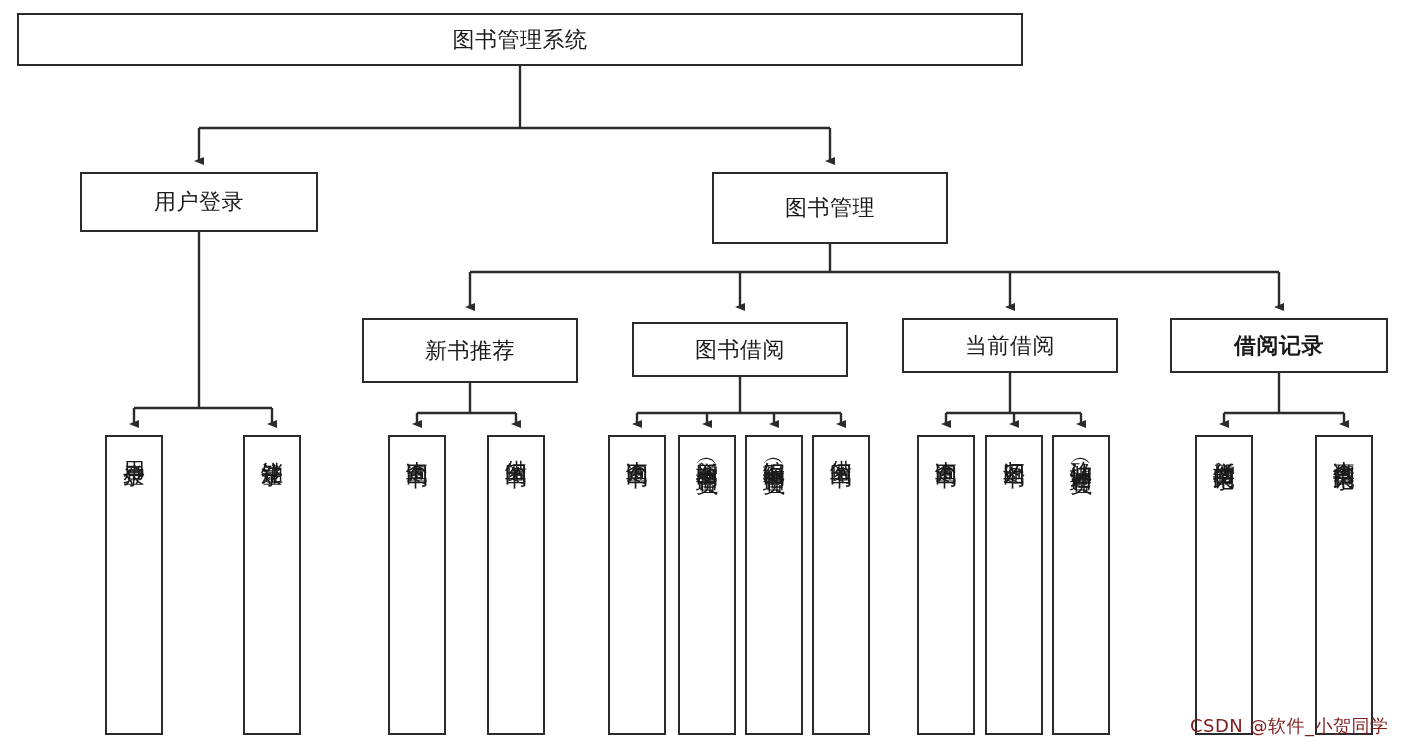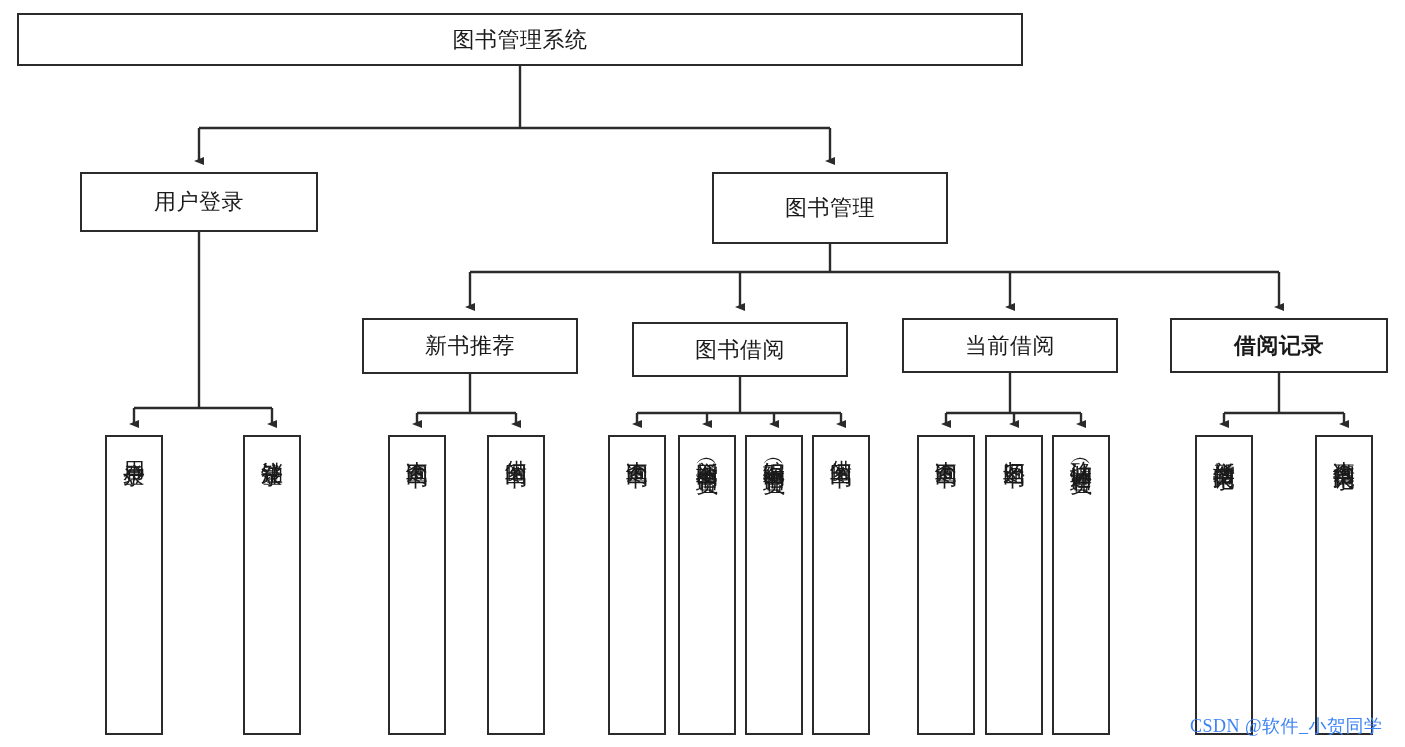--- a/index.html
+++ b/index.html
@@ -51,24 +51,23 @@
     letter-spacing: 2px;
     white-space: nowrap;
     text-align: center;
   }
   .node .hlabel {
     white-space: nowrap;
   }
   .watermark {
     position: absolute;
     font-size: 18px;
-    color: #3b82f6;
+    color: #7f1d1d;
     white-space: nowrap;
     letter-spacing: 0.5px;
-    font-family: Liberation Serif, serif;
   }
 </style>
 </head>
 <body>
 
 <div id="canvas">
 
   <svg class="wires" viewBox="0 0 1405 747">
     <defs>
       <marker id="arrow" markerWidth="10" markerHeight="10" refX="4" refY="5" orient="auto" markerUnits="userSpaceOnUse">
@@ -115,21 +114,21 @@
   <div id="nodes-layer">
       <div class="node horiz" style="left: 17px; top: 13px; width: 1006px; height: 53px;">
         <span class="hlabel">图书管理系统</span>
       </div>
       <div class="node horiz" style="left: 80px; top: 172px; width: 238px; height: 60px;">
         <span class="hlabel">用户登录</span>
       </div>
       <div class="node horiz" style="left: 712px; top: 172px; width: 236px; height: 72px; justify-content: center;">
         <span class="hlabel">图书管理</span>
       </div>
-      <div class="node horiz" style="left: 362px; top: 318px; width: 216px; height: 56px;">
+      <div class="node horiz" style="left: 362px; top: 318px; width: 216px; height: 65px;">
         <span class="hlabel">新书推荐</span>
       </div>
       <div class="node horiz" style="left: 632px; top: 322px; width: 216px; height: 55px;">
         <span class="hlabel">图书借阅</span>
       </div>
       <div class="node horiz" style="left: 902px; top: 318px; width: 216px; height: 55px;">
         <span class="hlabel">当前借阅</span>
       </div>
       <div class="node horiz" style="left: 1170px; top: 318px; width: 218px; height: 55px; font-weight: bold;">
         <span class="hlabel">借阅记录</span>

